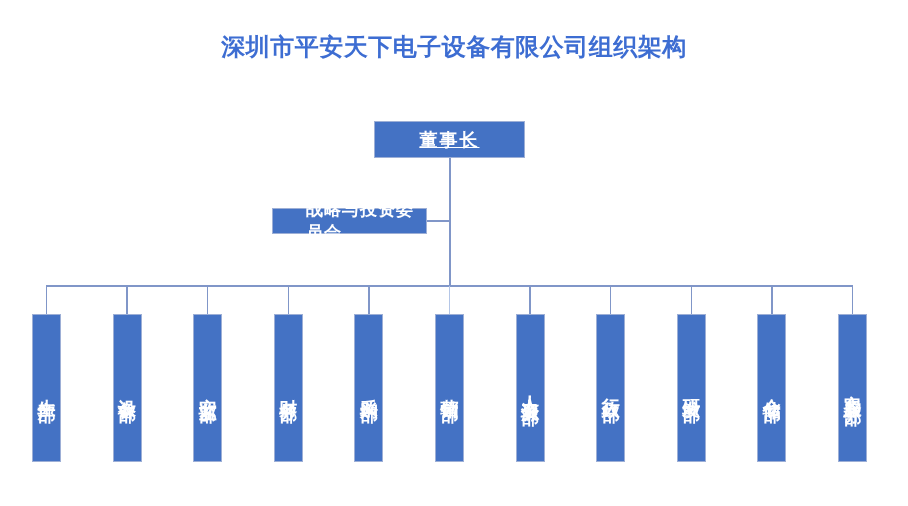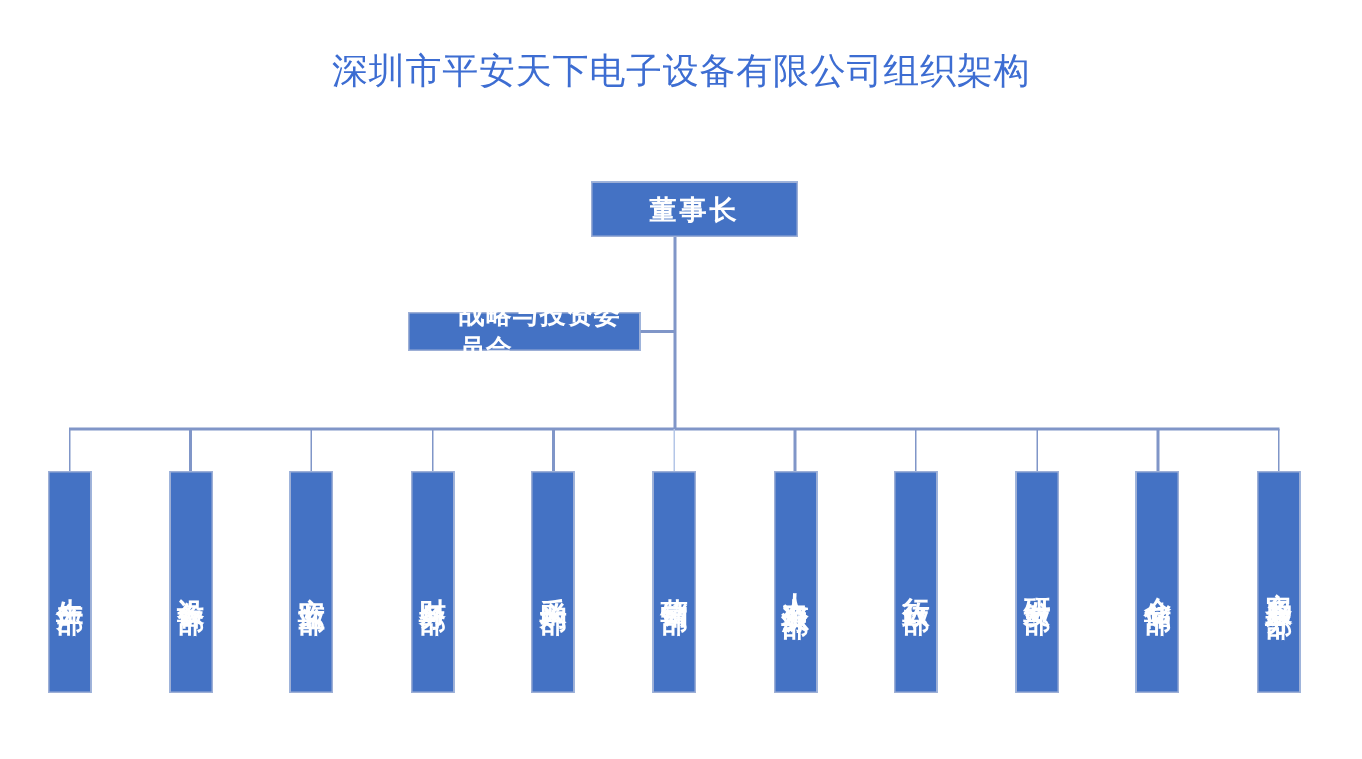--- a/index.html
+++ b/index.html
@@ -23,43 +23,44 @@
     overflow: hidden;
   }
 
   .title {
     position: absolute;
     top: 31px;
     left: 0;
     width: 100%;
     text-align: center;
     font-size: 24px;
-    font-weight: normal;
+    font-weight: bold;
     letter-spacing: 0.5px;
     color: var(--title-text);
   }
 
   .node {
     position: absolute;
     background: var(--node-fill);
     border: 1px solid var(--node-border);
     color: var(--node-text);
     font-weight: bold;
     display: flex;
     align-items: center;
     justify-content: center;
   }
 
   .root-node {
-    left: 394px;
+    left: 374px;
     top: 121px;
-    width: 138px;
+    width: 151px;
     height: 37px;
     font-size: 18px;
     letter-spacing: 2px;
+    text-decoration: underline;
   }
 
   .committee-node {
     left: 272px;
     top: 208px;
     width: 155px;
     height: 26px;
     font-size: 17px;
     letter-spacing: 1px;
     padding-left: 33px;

